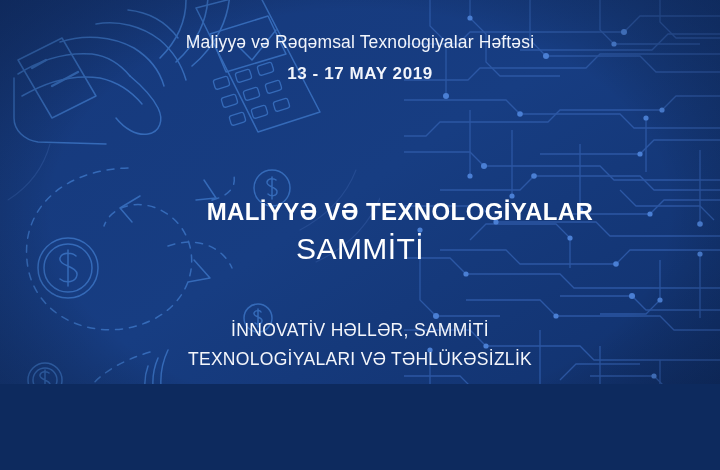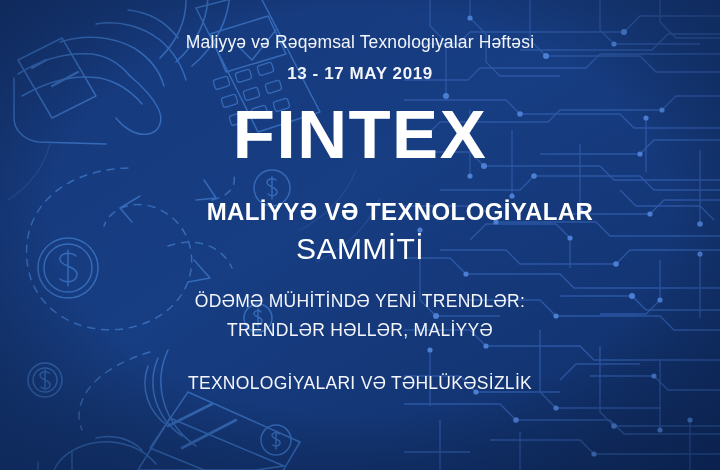--- a/index.html
+++ b/index.html
@@ -4,21 +4,21 @@
 <title>FINTEX 2019 Banner</title>
 <style>
   html, body {
     margin: 0;
     padding: 0;
     background: #0d2a5e;
   }
   #poster {
     position: relative;
     width: 720px;
-    height: 470px;
+    height: 384px;
     overflow: hidden;
     background: #14532d;
     font-family: "Liberation Sans", "DejaVu Sans", sans-serif;
     -webkit-font-smoothing: antialiased;
   }
   #bg-art {
     position: absolute;
     inset: 0;
     width: 720px;
     height: 470px;
@@ -80,21 +80,21 @@
   }
   .theme-line {
     font-size: 17.5px;
     line-height: 29px;
     font-weight: 400;
     letter-spacing: 0.3px;
     color: #f4f6fb;
   }
   #theme-1 { top: 287px; }
   #theme-2 { top: 316px; }
-  #theme-3 { top: 345px; margin-top: 24px; }
+  #theme-3 { top: 345px; }
 
   #summit-dates {
     top: 388px;
     color: #ffffff;
     font-weight: 300;
   }
   #summit-dates .big {
     font-size: 42px;
     line-height: 48px;
     letter-spacing: 0px;
@@ -316,27 +316,25 @@
 
     <rect x="0" y="0" width="720" height="470" fill="url(#vign)"></rect>
   </svg>
 
   <div id="content">
 
     <div class="line" id="week-title">Maliyyə və Rəqəmsal Texnologiyalar Həftəsi</div>
 
     <div class="line" id="week-dates">13 - 17 MAY 2019</div>
 
-    <div class="line" id="brand">FINTEX</div>
 
     <div class="line" id="summit-1">MALİYYƏ VƏ TEXNOLOGİYALAR</div>
 
     <div class="line" id="summit-2">SAMMİTİ</div>
 
-    <div class="line theme-line" id="theme-1">ÖDƏMƏ MÜHİTİNDƏ YENİ TRENDLƏR:</div>
-
-    <div class="line theme-line" id="theme-2">TRENDLƏR HƏLLƏR, MALİYYƏ</div>
+
+    <div class="line theme-line" id="theme-2">İNNOVATİV HƏLLƏR, SAMMİTİ</div>
 
     <div class="line theme-line" id="theme-3">TEXNOLOGİYALARI VƏ TƏHLÜKƏSİZLİK</div>
 
 
   </div>
 </div>
 
 </body></html>

